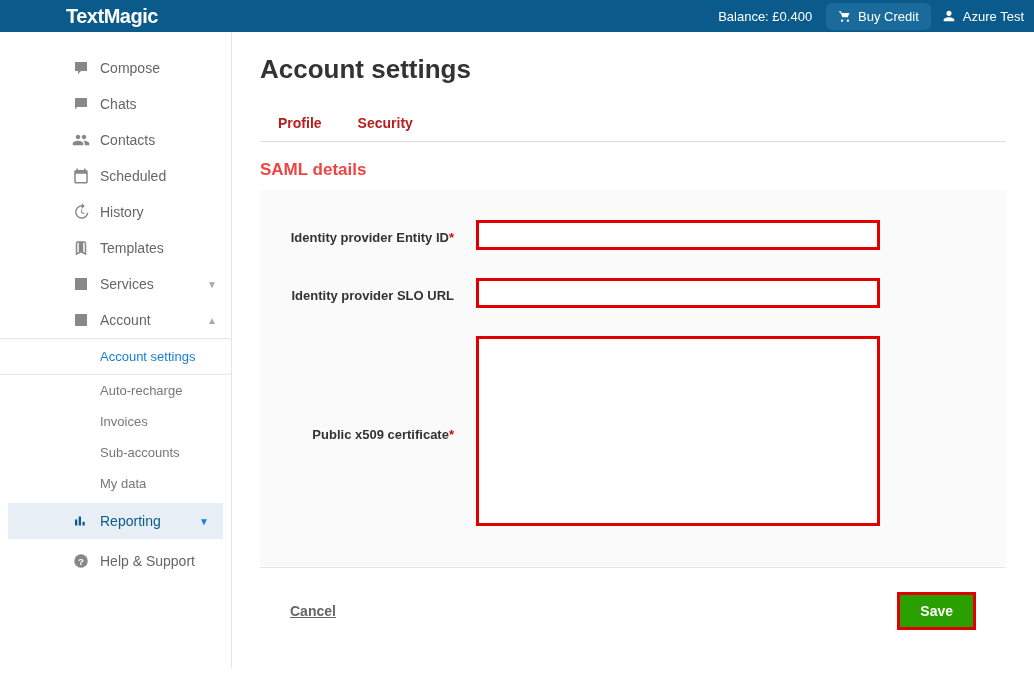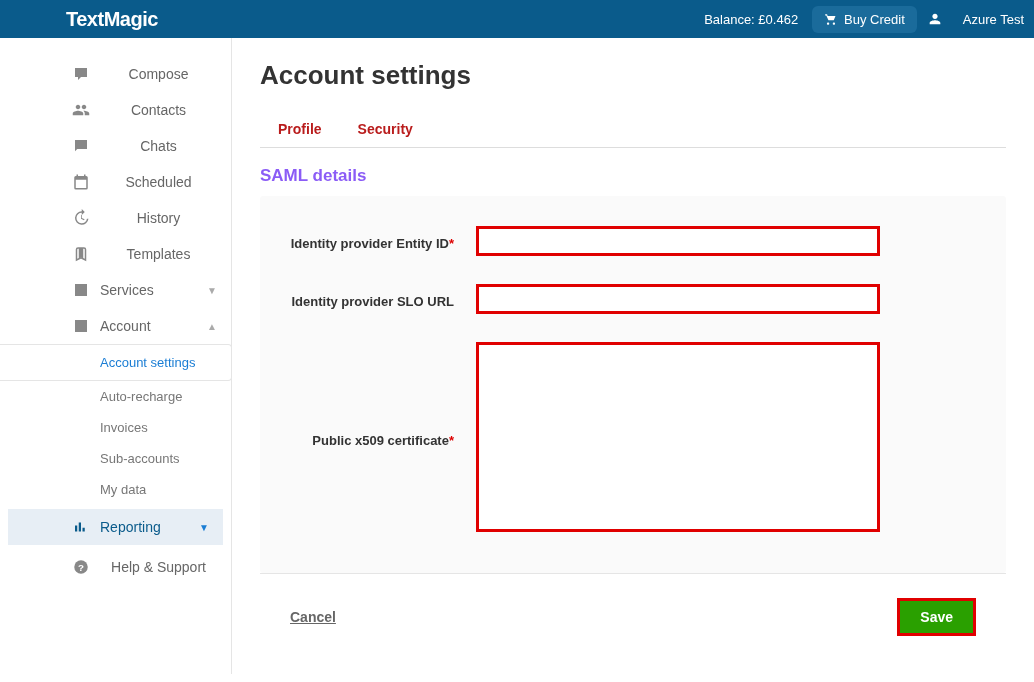--- a/index.html
+++ b/index.html
@@ -1,52 +1,52 @@
 <!DOCTYPE html>
 <html><head>
 <meta charset="utf-8">
 <style>
   * { box-sizing: border-box; margin: 0; padding: 0; }
   body { font-family: Arial, Helvetica, sans-serif; font-size: 14px; background: #fff; width: 1034px; }
   
   
-  .header { background: #0a5b8b; height: 38px; display: flex; align-items: center; padding: 0 10px 0 66px; color: #fff; }
+  .header { background: #0a5b8b; height: 32px; display: flex; align-items: center; padding: 0 10px 0 66px; color: #fff; }
   .logo { font-weight: bold; font-size: 20px; letter-spacing: -0.5px; position: relative; }
   .header-spacer { flex: 1; }
   .balance { font-size: 13px; margin-right: 14px; }
   .buy-credit { background: #1a6b9b; border: none; color: #fff; padding: 6px 12px; font-size: 13px; border-radius: 6px; display: flex; align-items: center; gap: 6px; cursor: pointer; margin-right: 10px; }
-  .user { display: flex; align-items: center; gap: 20px; font-size: 13px; }
+  .user { display: flex; align-items: center; gap: 6px; font-size: 13px; }
   
   
   .container { display: flex; }
   .sidebar { width: 232px; border-right: 1px solid #e5e5e5; padding: 18px 0; background: #fff; }
   .main { flex: 1; padding: 22px 28px 30px 28px; }
   
   
   .nav-item { display: flex; align-items: center; padding: 10px 10px 10px 70px; color: #666; cursor: pointer; position: relative; }
-  .nav-item { padding-left: 70px; justify-content: center; }
+  .nav-item { padding-left: 70px; }
   .nav-item .icon-wrap { position: absolute; left: 68px; width: 26px; display:flex; justify-content:center; }
   .nav-item { padding: 10px 14px 10px 100px; }
   .nav-item .icon-wrap { left: 68px; }
   .nav-item .chev { margin-left: auto; color: #aaa; font-size: 10px; }
   .nav-item.reporting { background: #e7eef5; color: #0a5b8b; font-weight: 500; border-radius: 0; margin: 4px 8px; padding-left: 92px; }
   .nav-item.reporting .icon-wrap { left: 60px; }
   .nav-item.reporting .chev { color: #1a7dd4; }
   
   .sub-item { padding: 8px 14px 8px 100px; color: #777; font-size: 13px; cursor: pointer; }
   .sub-item.active { color: #1a7dd4; background: #fff; border: 1px solid #e5e5e5; border-left: none; margin-right: -1px; position: relative; z-index: 2; border-radius: 0 4px 4px 0; padding-top: 10px; padding-bottom: 10px; }
   
   
   .page-title { font-size: 26px; font-weight: bold; color: #333; margin-bottom: 20px; }
   
   .tabs { display: flex; border-bottom: 1px solid #ddd; margin-bottom: 18px; }
   .tab { padding: 10px 18px; color: #b91c1c; font-weight: bold; font-size: 14px; cursor: pointer; }
   .tab.sso { border: 3px solid #e00000; color: #333; font-weight: bold; margin: -2px 8px 0 8px; }
   
-  .section-title { font-size: 17px; font-weight: bold; color: #8b5cf6; margin-bottom: 10px; }
+  .section-title { font-size: 17px; font-weight: bold; color: #ef4444; margin-bottom: 10px; }
   
   .form-area { background: #fafafa; padding: 30px 30px 10px 30px; border-radius: 3px; }
   .form-row { display: flex; align-items: center; margin-bottom: 28px; gap: 6px; }
   .form-label { width: 180px; text-align: right; padding-right: 16px; font-size: 13px; color: #333; font-weight: bold; padding-top: 4px; }
   .req { color: #d00; }
   .form-input { flex: 0 0 404px; }
   .form-input input, .form-input textarea { width: 404px; border: 3px solid #e00000; padding: 4px 6px; font-family: inherit; font-size: 13px; background: #fff; resize: none; }
   .form-input input { height: 30px; }
   .form-input textarea { height: 190px; }
   
@@ -58,21 +58,21 @@
   
   .icon-wrap svg { width: 18px; height: 18px; fill: #888; }
   .nav-item.reporting svg { fill: #0a5b8b; }
 </style>
 </head>
 <body>
 
 <div class="header">
   <span class="logo">TextMagic</span>
   <div class="header-spacer"></div>
-  <span class="balance">Balance: £0.462</span>
+  <span class="balance">Balance: £0.400</span>
   <button class="buy-credit">
     <svg width="14" height="14" viewBox="0 0 24 24" fill="#fff">
         <path d="M7 18c-1.1 0-2 .9-2 2s.9 2 2 2 2-.9 2-2-.9-2-2-2zm10 0c-1.1 0-2 .9-2 2s.9 2 2 2 2-.9 2-2-.9-2-2-2zM7.2 14h9.5l3-7H6.2L5.3 4H2v2h2l3.6 8z"></path>
       </svg>
     <span>Buy Credit</span>
   </button>
   <div class="user">
     <svg width="16" height="16" viewBox="0 0 24 24" fill="#fff">
         <path d="M12 12c2.2 0 4-1.8 4-4s-1.8-4-4-4-4 1.8-4 4 1.8 4 4 4zm0 2c-2.7 0-8 1.3-8 4v2h16v-2c0-2.7-5.3-4-8-4z"></path>
       </svg>
@@ -87,32 +87,32 @@
       <span class="icon-wrap">
           <svg viewBox="0 0 24 24">
             <path d="M20 4H4v12h4v4l4-4h8V4z"></path>
           </svg>
         </span>
       <span>Compose</span>
     </div>
     <div class="nav-item">
       <span class="icon-wrap">
           <svg viewBox="0 0 24 24">
+            <path d="M4 4h16v12H7l-3 3V4z"></path>
+          </svg>
+        </span>
+      <span>Chats</span>
+    </div>
+    <div class="nav-item">
+      <span class="icon-wrap">
+          <svg viewBox="0 0 24 24">
             <path d="M16 11c1.7 0 3-1.3 3-3s-1.3-3-3-3-3 1.3-3 3 1.3 3 3 3zm-8 0c1.7 0 3-1.3 3-3S9.7 5 8 5 5 6.3 5 8s1.3 3 3 3zm0 2c-2.3 0-7 1.2-7 3.5V19h14v-2.5c0-2.3-4.7-3.5-7-3.5zm8 0c-.3 0-.6 0-1 .1 1.2.9 2 2 2 3.4V19h6v-2.5c0-2.3-4.7-3.5-7-3.5z"></path>
           </svg>
         </span>
       <span>Contacts</span>
-    </div>
-    <div class="nav-item">
-      <span class="icon-wrap">
-          <svg viewBox="0 0 24 24">
-            <path d="M4 4h16v12H7l-3 3V4z"></path>
-          </svg>
-        </span>
-      <span>Chats</span>
     </div>
     <div class="nav-item">
       <span class="icon-wrap">
           <svg viewBox="0 0 24 24">
             <path d="M19 4h-1V2h-2v2H8V2H6v2H5a2 2 0 0 0-2 2v14a2 2 0 0 0 2 2h14a2 2 0 0 0 2-2V6a2 2 0 0 0-2-2zm0 16H5V9h14v11z"></path>
           </svg>
         </span>
       <span>Scheduled</span>
     </div>
     <div class="nav-item">

